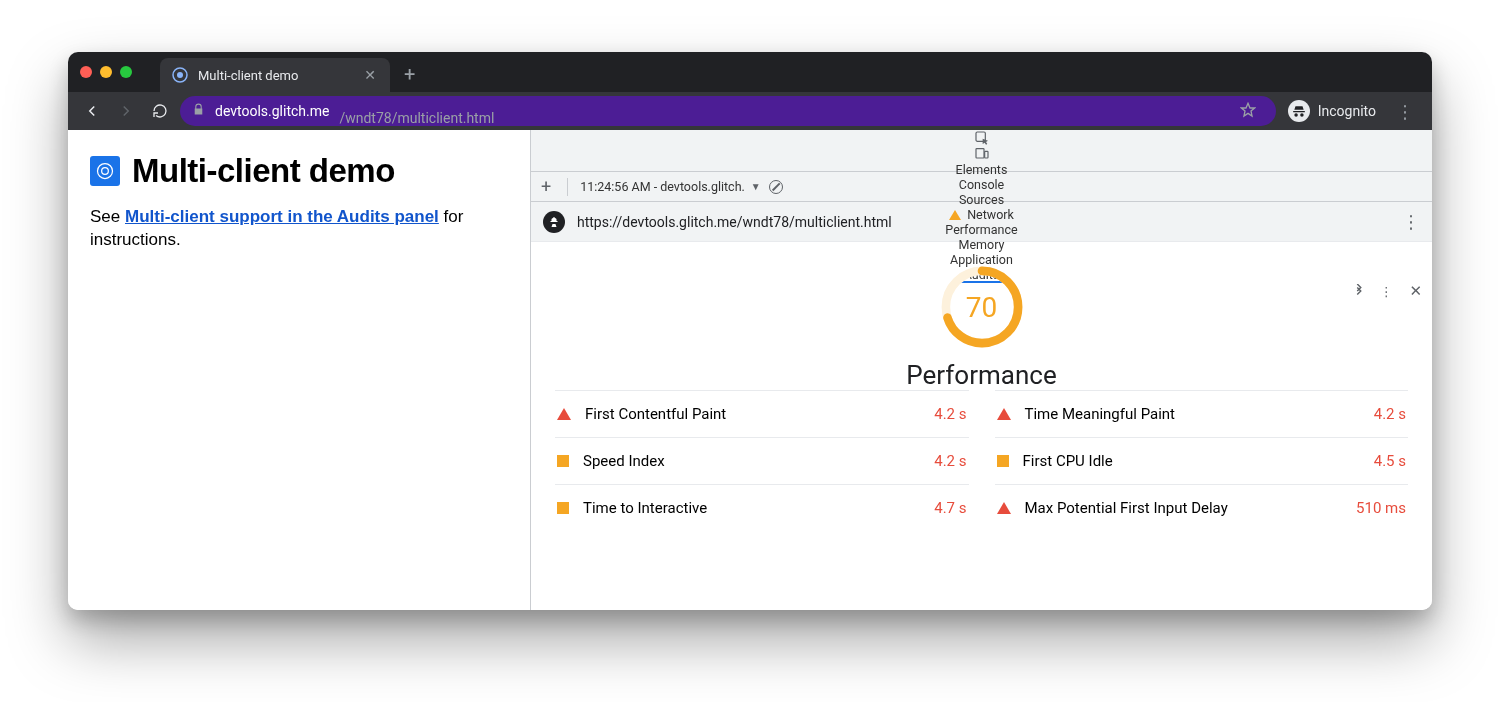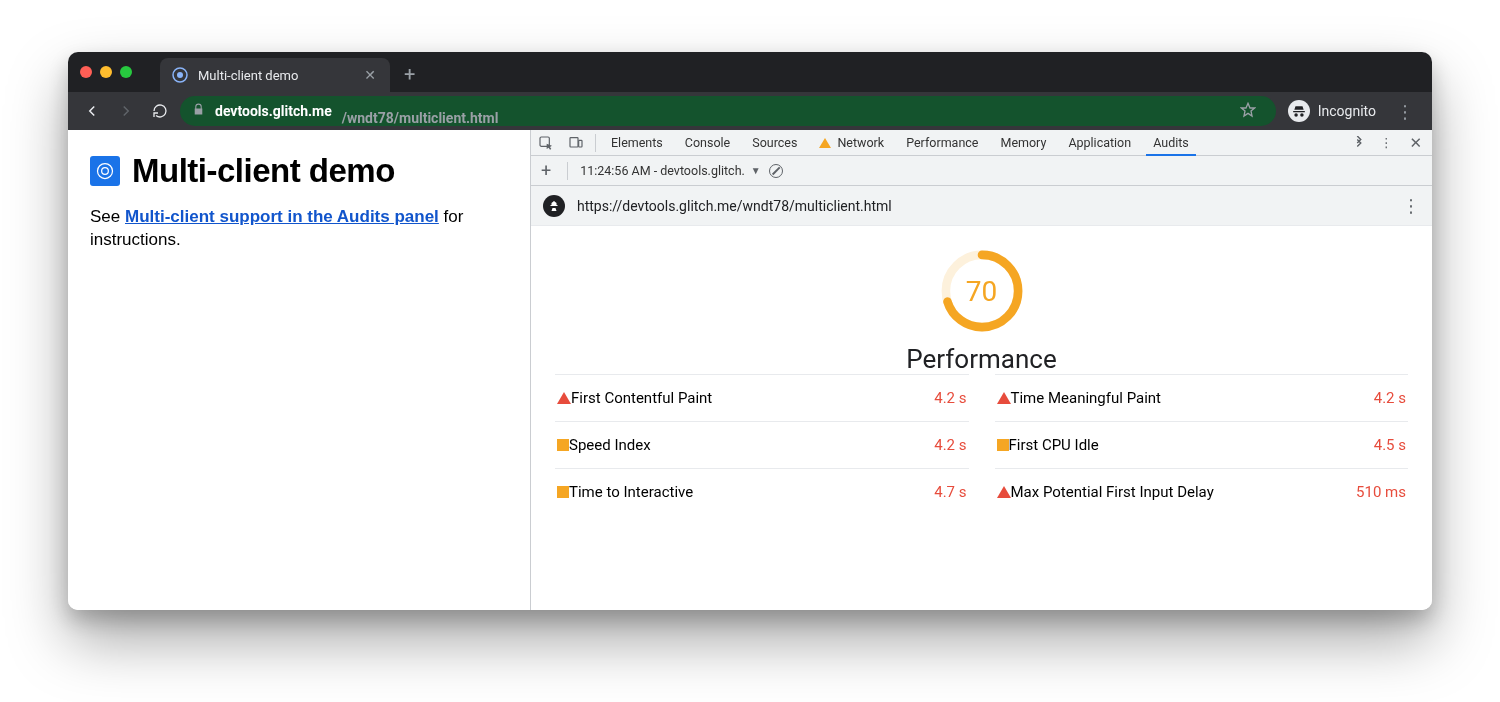--- a/index.html
+++ b/index.html
@@ -67,29 +67,28 @@
   }
   .nav-icon {
     width: 28px; height: 28px;
     display: flex; align-items: center; justify-content: center;
     color: #9aa0a6;
     border-radius: 50%;
     cursor: pointer;
   }
   .addr {
     flex: 1;
-    background: #14532d;
+    background: #4c1d95;
     height: 30px;
     border-radius: 15px;
     display: flex; align-items: center;
     padding: 0 12px;
     gap: 10px;
     color: #e8eaed;
     font-size: 14px;
-    font-weight: bold;
   }
   .addr .domain { color: #fff; }
   .addr .path { color: #9aa0a6; margin-top: 14px; }
   .lock { color: #9aa0a6; }
   .star { color: #9aa0a6; padding: 0 8px; }
   .incognito {
     display: flex; align-items: center; gap: 8px;
     color: #e8eaed; font-size: 14px;
     padding: 0 6px;
   }
@@ -131,26 +130,27 @@
   .page-text a { color: #1155cc; font-weight: 700; text-decoration: underline; }
   
   .devtools {
     flex: 1;
     display: flex; flex-direction: column;
     border-left: 1px solid #cacdd1;
     background: #fff;
     min-width: 0;
   }
   .dt-toolbar {
-    height: 26px;
+    height: 42px;
     border-bottom: 1px solid #cacdd1;
     background: #f1f3f4;
     display: flex; align-items: center;
     font-size: 12.5px;
     color: #333;
+    flex-direction: column;
   }
   .dt-tool {
     padding: 0 7px; height: 100%;
     display: flex; align-items: center; justify-content: center;
     color: #5f6368;
     cursor: pointer;
   }
   .dt-sep { width: 1px; height: 18px; background: #cacdd1; margin: 0 4px; }
   .dt-tab {
     padding: 0 11px; height: 100%;
@@ -239,21 +239,21 @@
   .toggle .opt.inactive { background: #e8eaed; color: #5f6368; }
   .metrics-grid {
     display: grid; grid-template-columns: 1fr 1fr; column-gap: 26px;
   }
   .metric-row {
     display: flex; align-items: center; justify-content: space-between;
     border-top: 1px solid #e8eaed;
     padding: 14px 2px;
     font-size: 15px;
   }
-  .metric-left { display: flex; align-items: center; }
+  .metric-left { display: flex; align-items: center; gap: 14px; }
   .mk-tri {
     width: 0; height: 0;
     border-left: 7px solid transparent;
     border-right: 7px solid transparent;
     border-bottom: 12px solid #e74c3c;
   }
   .mk-sq {
     width: 12px; height: 12px; background: #f5a623;
   }
   .metric-val { color: #e74c3c; font-weight: 400; }

